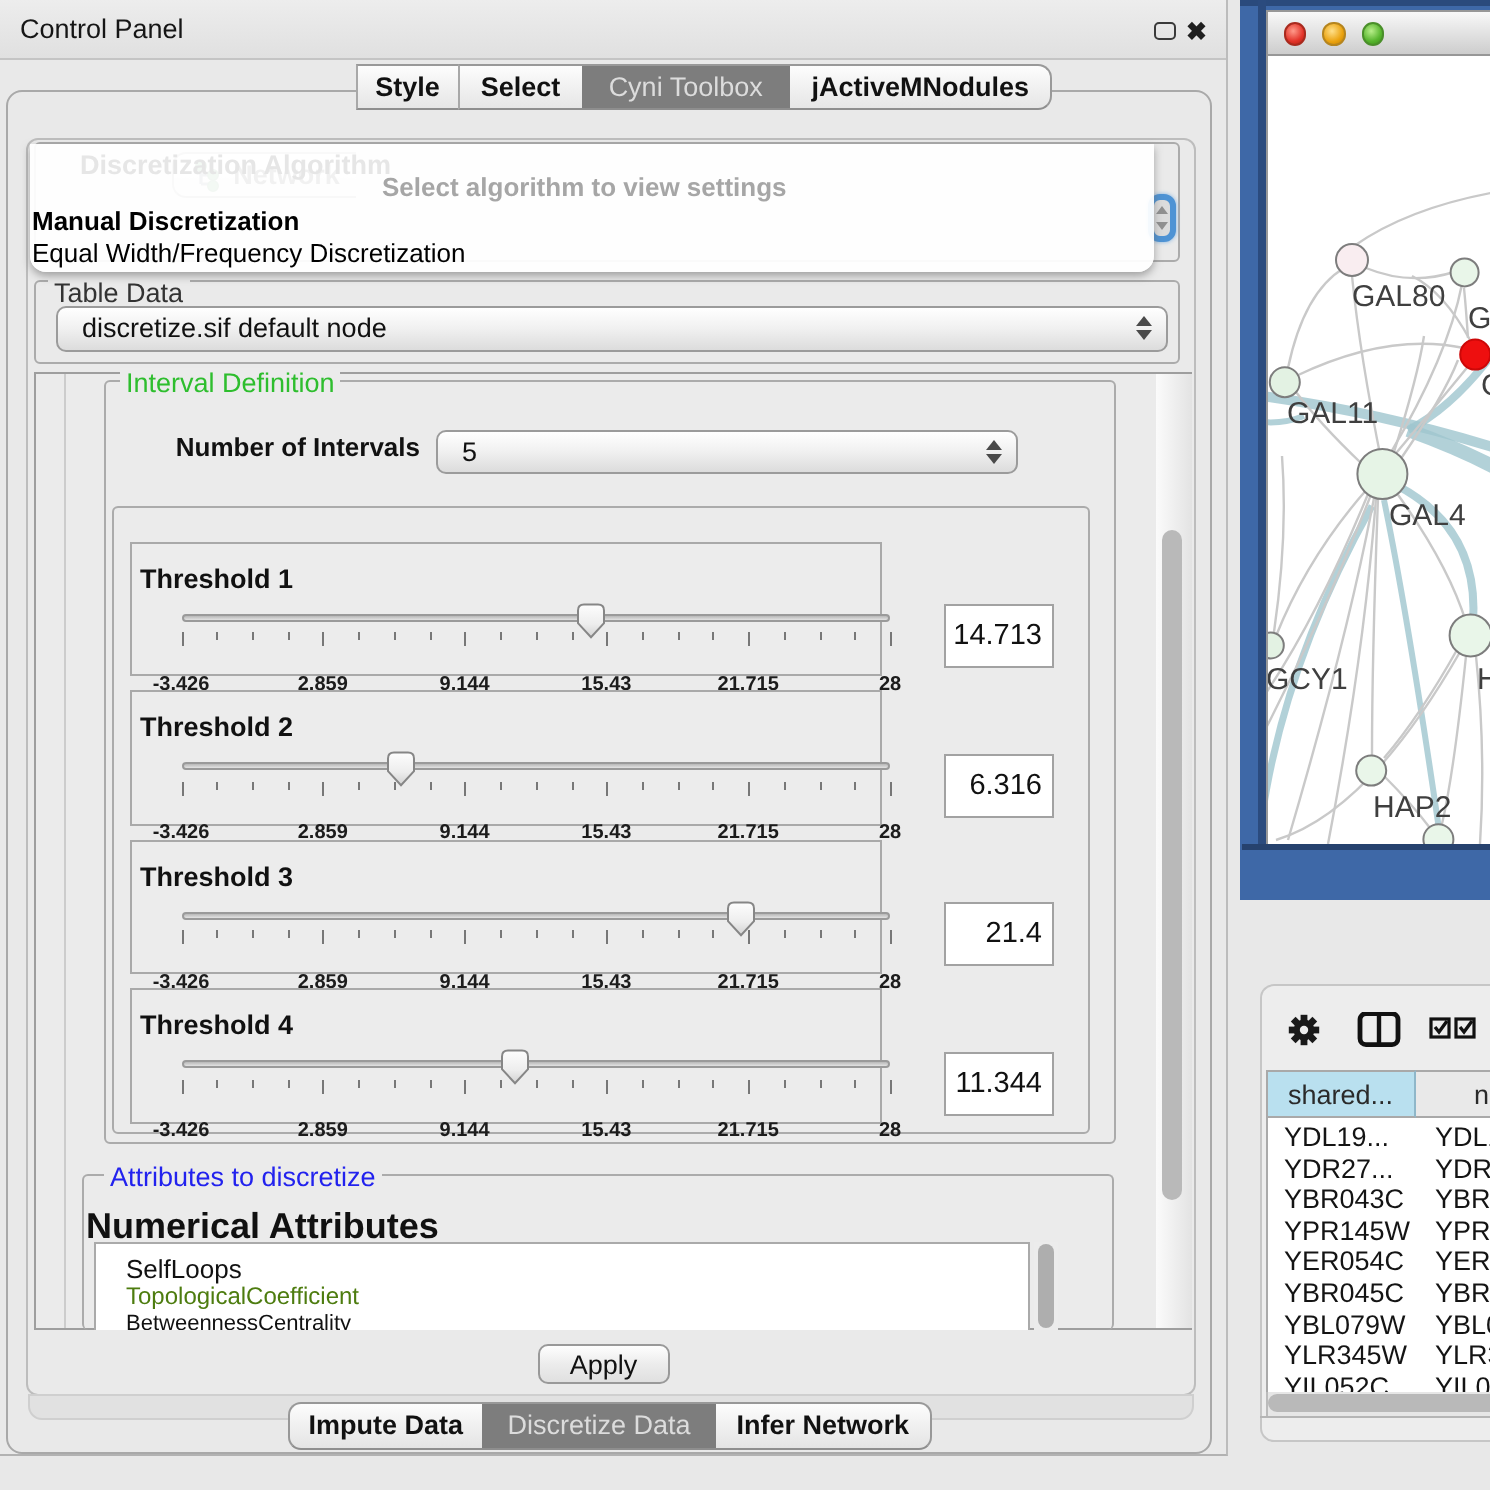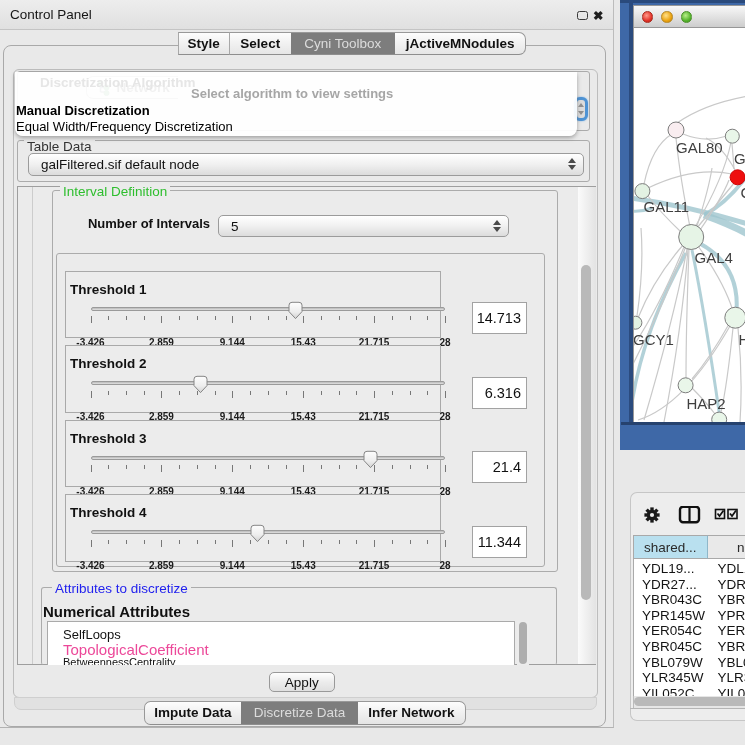--- a/index.html
+++ b/index.html
@@ -117,21 +117,21 @@
 
 <div class="grp" style="left:17px;top:71px;width:573px;height:60px;"></div>
 <div style="left:574px;top:96.5px;width:14px;height:24px;border:3px solid #4e93d4;border-radius:6px;background:#dcdcdc;box-shadow:0 0 2px #7fb2e2;">
 <div style="left:1px;top:3px;width:0;height:0;border-left:3px solid transparent;border-right:3px solid transparent;border-bottom:4px solid #909090;"></div>
 <div style="left:1px;top:11px;width:0;height:0;border-left:3px solid transparent;border-right:3px solid transparent;border-top:4px solid #909090;"></div>
 </div>
 
 <div class="grp" style="left:17px;top:140px;width:573px;height:42px;"></div>
 <div class="grplab" style="left:24px;top:138.5px;color:#333;">Table Data</div>
 <div class="combo" style="left:28px;top:153px;width:556px;height:22.5px;">
-      <span>galFiltered.sif default node</span>
+      <span>discretize.sif default node</span>
       <div class="spin"></div>
     </div>
 
 <div style="left:17px;top:186px;width:579px;height:479px;border:1px solid #9e9e9e;background:#ebebeb;"></div>
 
 <div style="left:31.5px;top:187px;width:1px;height:477px;background:#cccccc;"></div>
 
 <div class="grp" style="left:52px;top:190px;width:506px;height:382px;"></div>
 <div class="grplab" style="left:60px;top:184px;color:#2ebe2e;background:#ebebeb;">Interval Definition</div>
 <div style="left:60px;top:216px;width:150px;text-align:right;font-size:13px;font-weight:bold;color:#111;">Number of Intervals</div>
@@ -282,24 +282,24 @@
 <div class="tlab" style="left:349.0px;">28</div>
 <svg class="thumb" style="left:182.6px;" width="17" height="19" viewBox="0 0 17 19">
 <defs></defs>
 <path d="M2 4.2 Q2 1.3 5 1.3 L12 1.3 Q15 1.3 15 4.2 L15 10.6 L8.5 17.6 L2 10.6 Z" fill="url(#thg)" stroke="#868686" stroke-width="1"></path>
 </svg>
 <div class="vbox">11.344</div>
 </div>
 
 <div class="grp" style="left:41px;top:587px;width:516px;height:78px;border-bottom:none;"></div>
 <div class="grplab" style="left:52px;top:581px;color:#2222ee;background:#ebebeb;">Attributes to discretize</div>
-<div style="left:43px;top:602.5px;font-size:15px;font-weight:bold;color:#111;">Numerical Attributes</div>
+<div style="left:43px;top:602.5px;font-size:18px;font-weight:bold;color:#111;">Numerical Attributes</div>
 <div style="left:47px;top:620.5px;width:468px;height:44px;background:#fff;border:1px solid #aaa;border-bottom:none;overflow:hidden;">
   <div style="left:15px;top:5px;font-size:13px;color:#111;">SelfLoops</div>
-  <div style="left:15px;top:19.5px;font-size:15px;color:#ec4899;text-align:right;">TopologicalCoefficient</div>
+  <div style="left:15px;top:19.5px;font-size:12px;color:#4d7c0f;text-align:right;">TopologicalCoefficient</div>
   <div style="left:15px;top:34px;font-size:11px;color:#111;">BetweennessCentrality</div>
 </div>
 <div style="left:517px;top:620.5px;width:12px;height:44px;background:#ececec;"></div>
 <div style="left:518.5px;top:622px;width:8.5px;height:42px;background:#aeaeae;border-radius:4px;"></div>
 
 <div id="sb2"></div>
     <div id="sb2t"></div>
 
 <div style="left:268.5px;top:671.5px;width:66.5px;height:20px;border:1px solid #999;border-radius:5px;background:linear-gradient(#fefefe,#ececec 50%,#e0e0e0);font-size:13.5px;color:#111;text-align:center;line-height:19px;">Apply</div>
 

